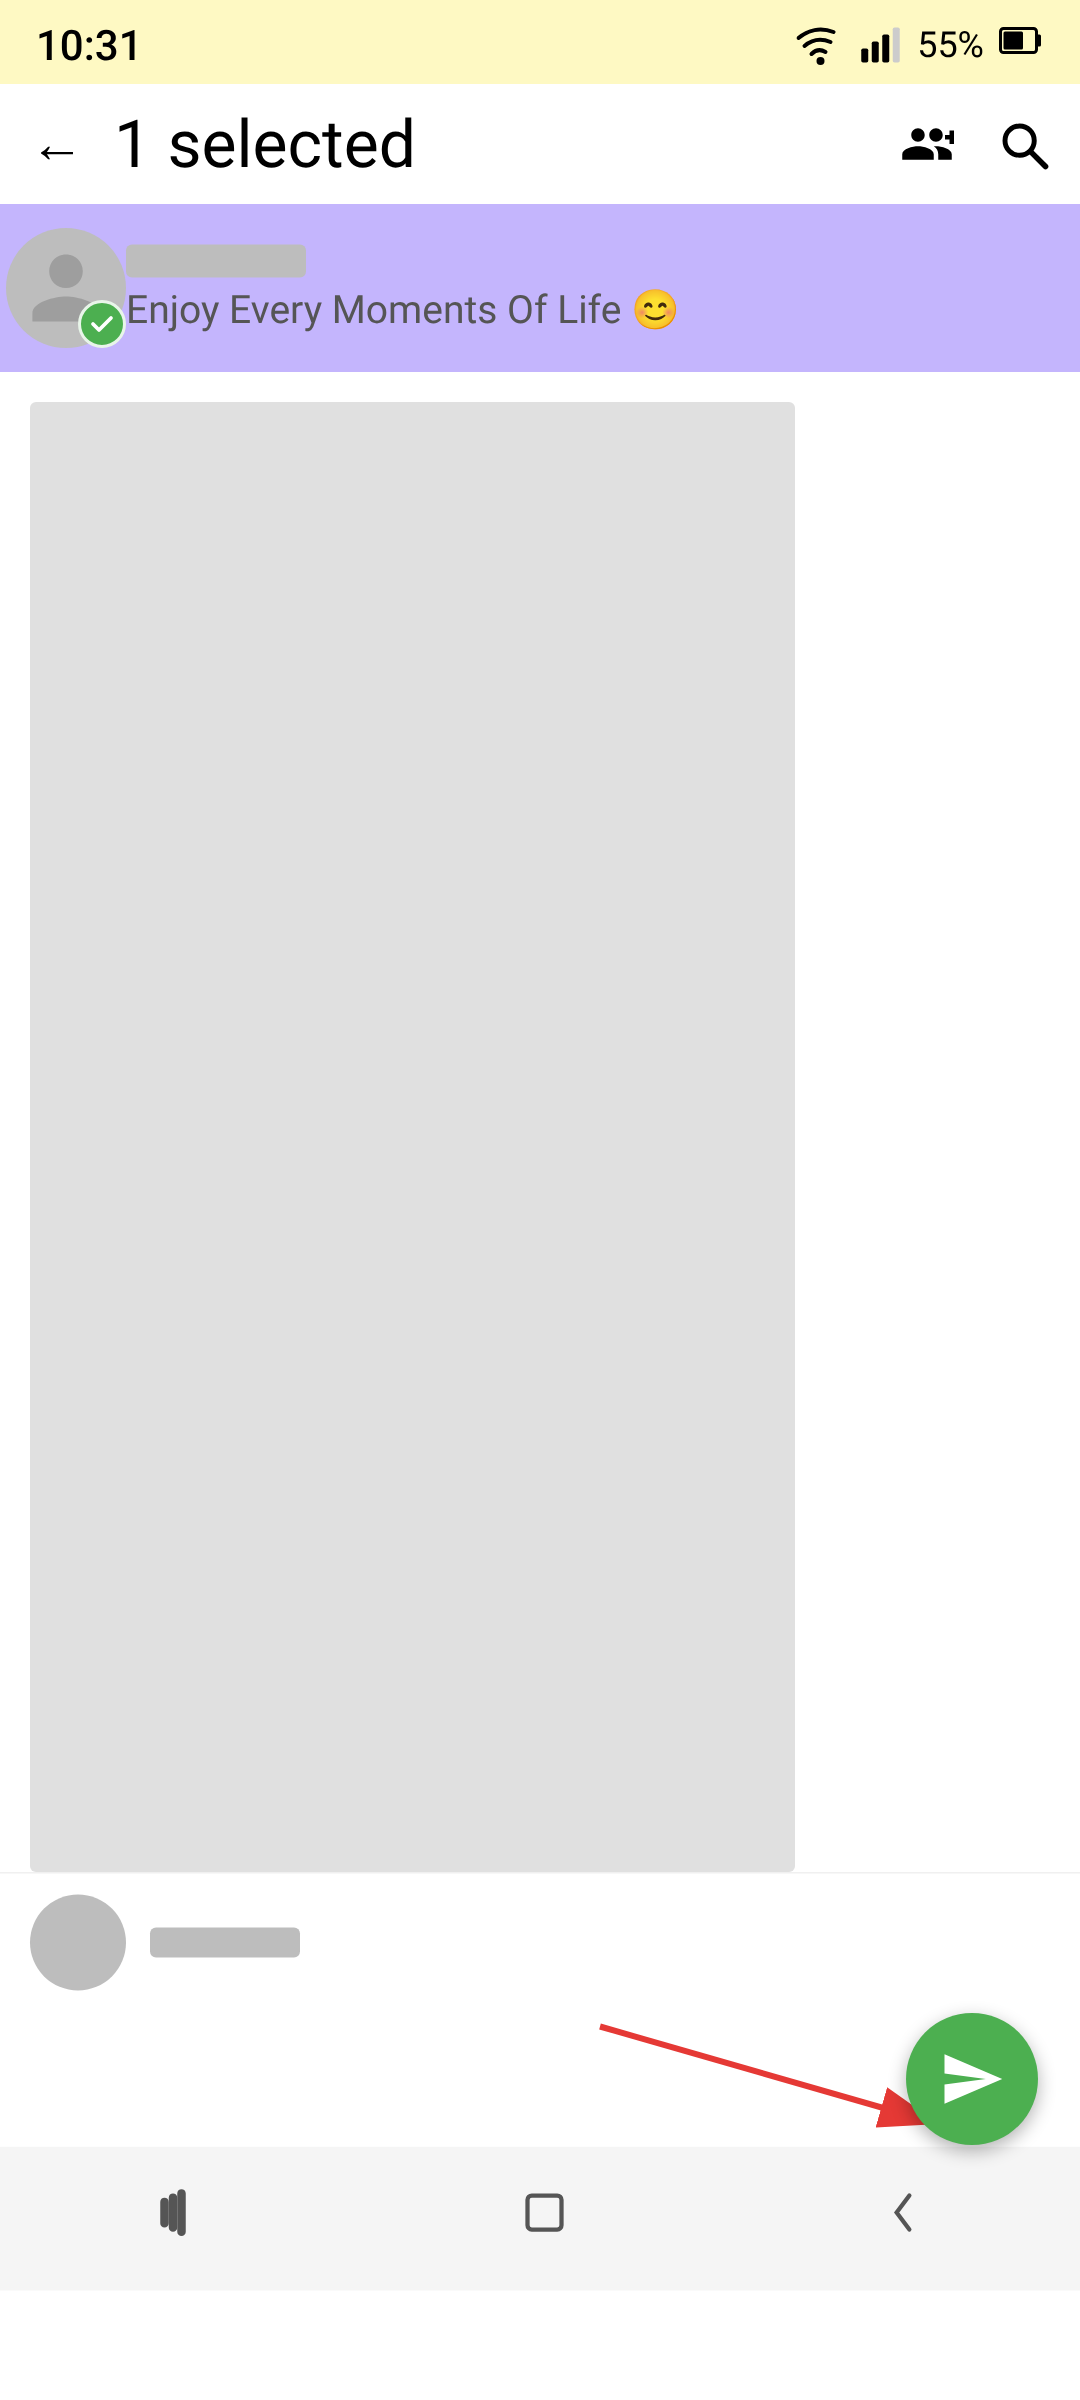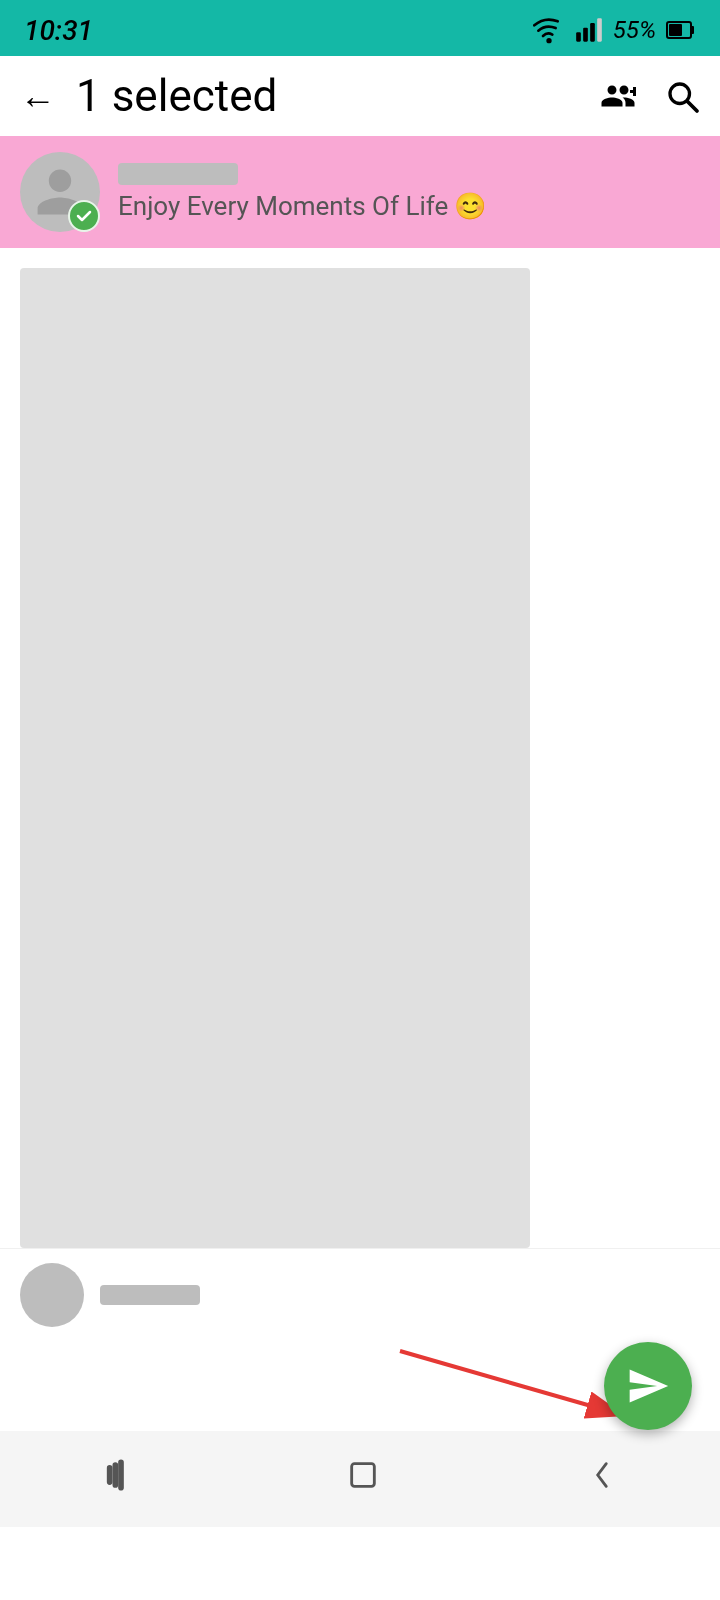--- a/index.html
+++ b/index.html
@@ -11,32 +11,30 @@
       font-family: 'Roboto', Arial, sans-serif;
       overflow-x: hidden;
     }
 
     
     .status-bar {
       display: flex;
       justify-content: space-between;
       align-items: center;
       padding: 12px 24px 8px 24px;
-      background: #14b8a6;
+      background: #fef9c3;
       height: 56px;
-      font-style: italic;
     }
     .status-time {
       font-size: 28px;
       font-weight: 500;
       color: #000;
     }
     .status-icons {
       display: flex;
-      align-items: center;
       gap: 10px;
     }
     .status-icon-text {
       font-size: 24px;
       color: #000;
     }
 
     
     .app-bar {
       display: flex;
@@ -75,24 +73,23 @@
       border: none;
       display: flex;
       align-items: center;
       justify-content: center;
     }
 
     
     .selected-contact-row {
       display: flex;
       align-items: center;
-      padding: 16px 20px;
-      background: #f9a8d4;
+      padding: 16px 4px;
+      background: #c4b5fd;
       min-height: 110px;
-      gap: 18px;
     }
     .avatar-wrap {
       position: relative;
       width: 80px;
       height: 80px;
       flex-shrink: 0;
     }
     .avatar-circle {
       width: 80px;
       height: 80px;

